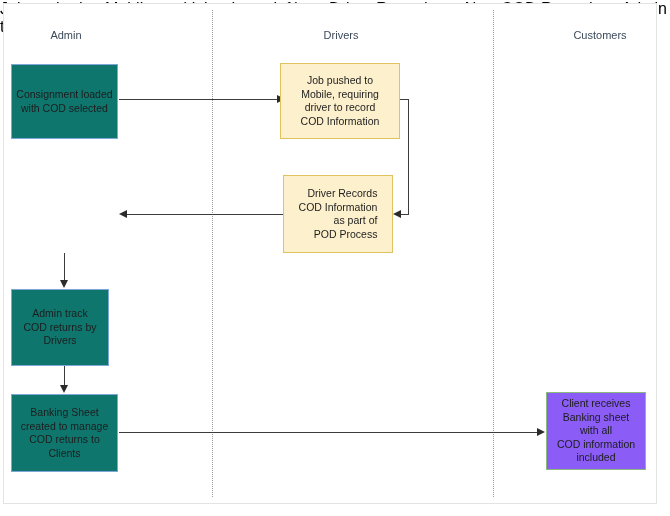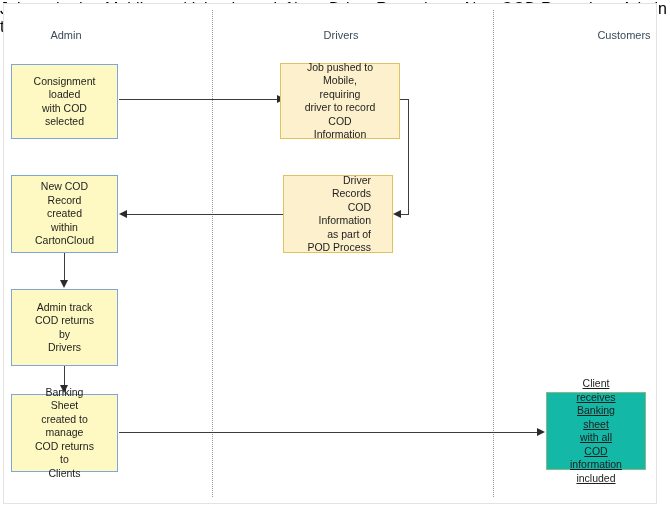--- a/index.html
+++ b/index.html
@@ -52,26 +52,26 @@
     position: absolute;
     box-sizing: border-box;
     border: 1px solid #6c8ebf;
     display: flex;
     align-items: center;
     justify-content: center;
     text-align: center;
     font-size: 10.5px;
     line-height: 13.5px;
     color: #1d1d1d;
-    padding: 2px 21px;
+    padding: 2px 4px;
     white-space: pre-line;
   }
-  .node.blue   { background: #fef9c3; border-color: #7ea6d8; }
+  .node.blue   { background: #0f766e; border-color: #7ea6d8; }
   .node.yellow { background: #fdf0cd; border-color: #e0c25f; }
-  .node.green  { background: #14b8a6; border-color: #8cb97f; text-decoration: underline; }
+  .node.green  { background: #8b5cf6; border-color: #8cb97f; }
 
   
   .conn-h, .conn-v {
     position: absolute;
     background: #3c3c3c;
   }
   .conn-h { height: 1px; }
   .conn-v { width: 1px; }
 
   .arrowhead {
@@ -102,21 +102,21 @@
 
   <div class="page-frame"></div>
 
   
   <div class="lane-divider" style="left:212px;"></div>
   <div class="lane-divider" style="left:493px;"></div>
 
   
   <div class="lane-label" style="left:66px;  top:29px;">Admin</div>
   <div class="lane-label" style="left:341px; top:29px;">Drivers</div>
-  <div class="lane-label" style="left:600px; top:29px;margin-left:24px;">Customers</div>
+  <div class="lane-label" style="left:600px; top:29px;">Customers</div>
 
   
 
     Job pushed to Mobile --&gt;
   <div class="conn-h" style="left:119px; top:99px; width:160px;"></div>
   <div class="arrowhead arrow-right" style="left:277px; top:95px;"></div>
 
    (right, down, left) --&gt; Driver Records --&gt;
   <div class="conn-h" style="left:400px; top:99px; width:9px;"></div>
   <div class="conn-v" style="left:408px; top:99px; height:115px;"></div>
@@ -153,27 +153,22 @@
 COD Information</span>
   </div>
 
   <div class="node yellow" style="left:283px; top:175px; width:110px; height:78px;text-align:right;">
     <span>Driver Records
 COD Information
 as part of
 POD Process</span>
   </div>
 
-  <div class="node blue" style="left:11px; top:175px; width:107px; height:78px;">
-    <span>New COD
-Record created
-within CartonCloud</span>
-  </div>
 
-  <div class="node blue" style="left:11px; top:289px; width:107px; height:77px;">
+  <div class="node blue" style="left:11px; top:289px; width:98px; height:77px;">
     <span>Admin track
 COD returns by
 Drivers</span>
   </div>
 
   <div class="node blue" style="left:11px; top:394px; width:107px; height:78px;">
     <span>Banking Sheet
 created to manage
 COD returns to
 Clients</span>

